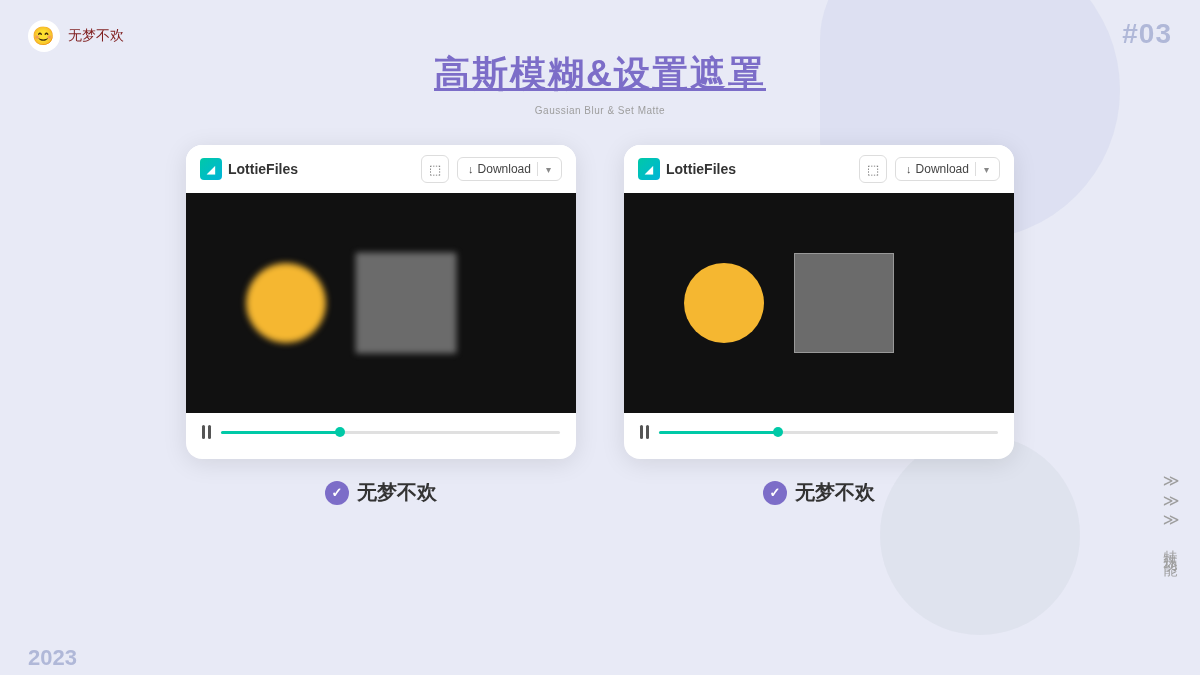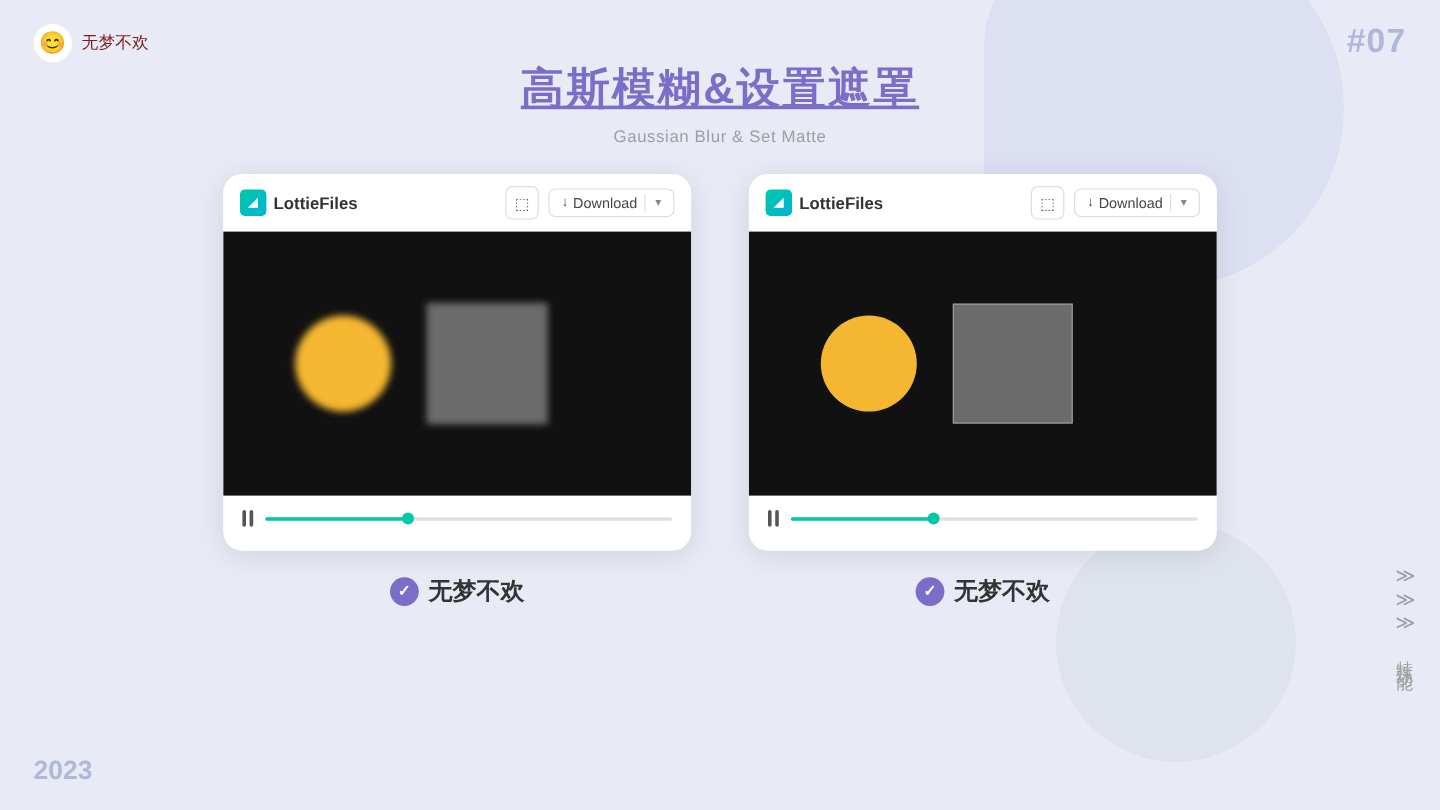--- a/index.html
+++ b/index.html
@@ -75,21 +75,21 @@
       text-align: center;
     }
     .main-title {
       font-size: 36px;
       font-weight: 700;
       color: #7c6dc8;
       letter-spacing: 2px;
       text-decoration: underline;
     }
     .sub-title {
-      font-size: 14px;
+      font-size: 10px;
       color: #9e9e9e;
       margin-top: 6px;
       letter-spacing: 0.5px;
     }
 
     
     .player-card {
       width: 390px;
       background: #fff;
       border-radius: 16px;
@@ -259,21 +259,21 @@
       background: #7c6dc8;
       border-radius: 50%;
       display: flex; align-items: center; justify-content: center;
       color: #fff;
       font-size: 13px;
     }
 
     
     .year-label {
       position: absolute;
-      bottom: 20px;
+      bottom: 4px;
       left: 28px;
       font-size: 22px;
       font-weight: 700;
       color: #b0b8d8;
     }
 
     
     .right-label {
       position: absolute;
       right: 20px;
@@ -309,21 +309,21 @@
 <div class="bg-shape bg-shape-1"></div>
 <div class="bg-shape bg-shape-2"></div>
 
 <div class="user-info">
   <div class="user-avatar">
     <span>😊</span>
   </div>
   <span class="user-name">无梦不欢</span>
 </div>
 
-<div class="slide-number">#07</div>
+<div class="slide-number">#03</div>
 
 <div class="title-section">
   <div class="main-title">高斯模糊&amp;设置遮罩</div>
   <div class="sub-title">Gaussian Blur &amp; Set Matte</div>
 </div>
 
 <div style="position:absolute; top:145px; left:0; right:0;">
   <div class="cards-row">
 
     <div class="card-wrapper">

